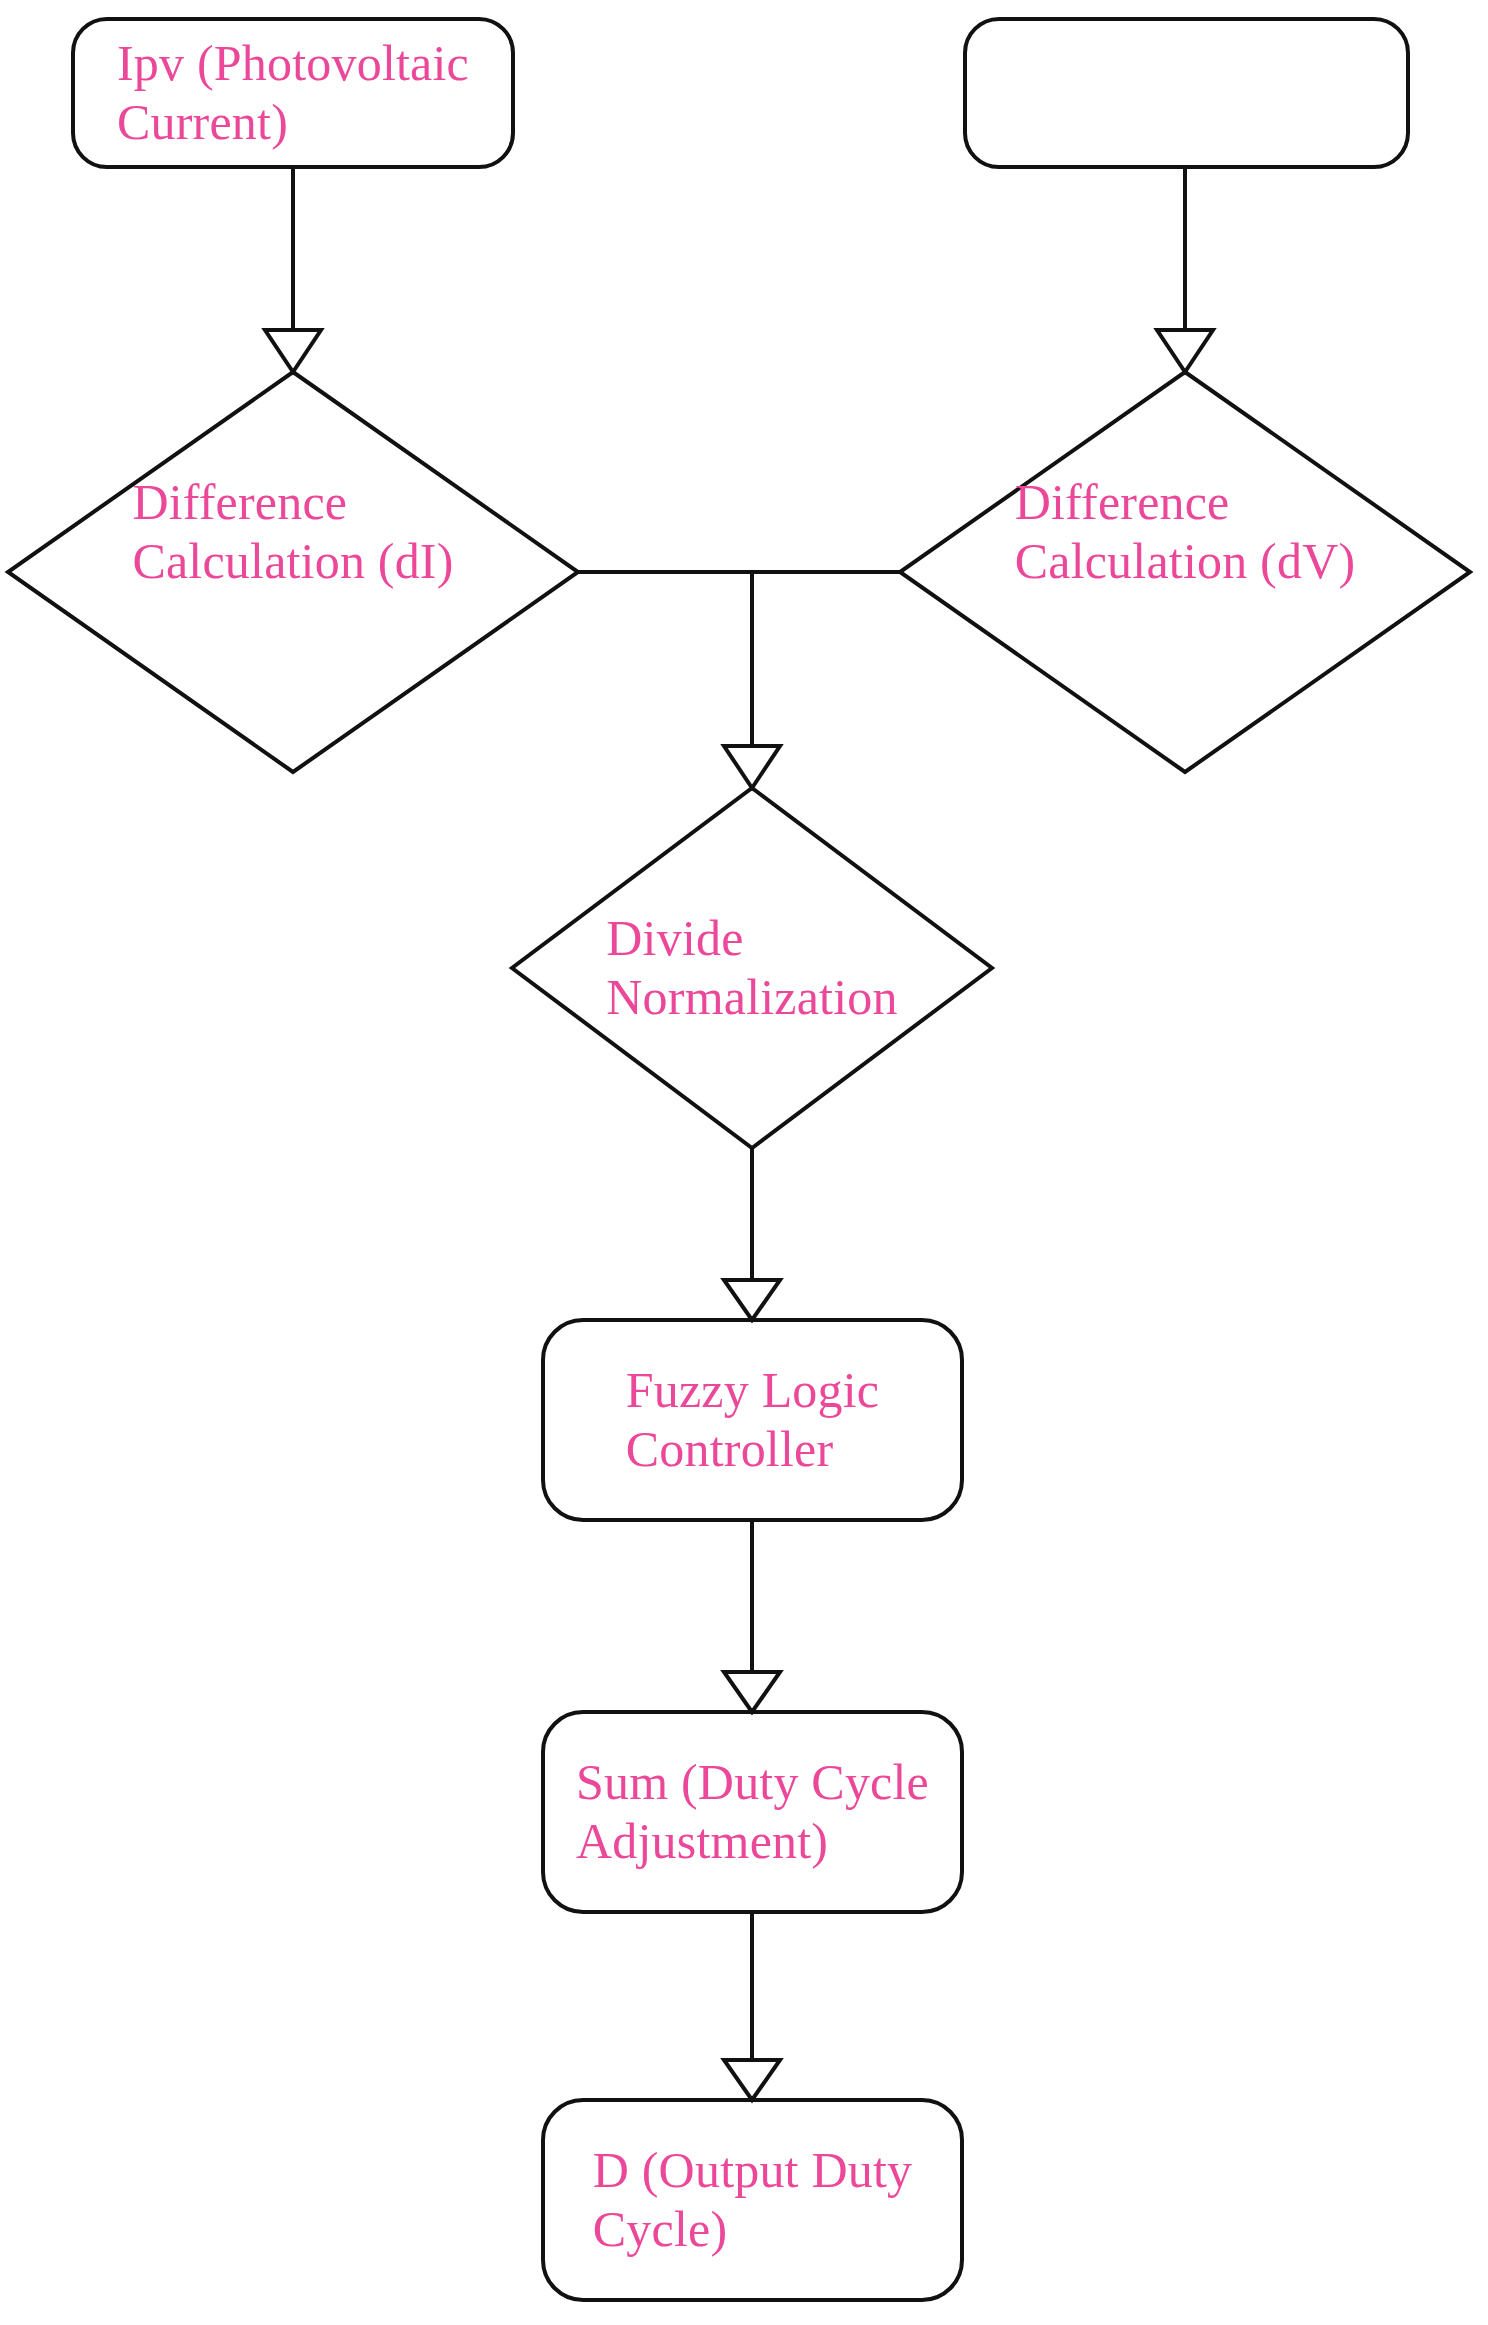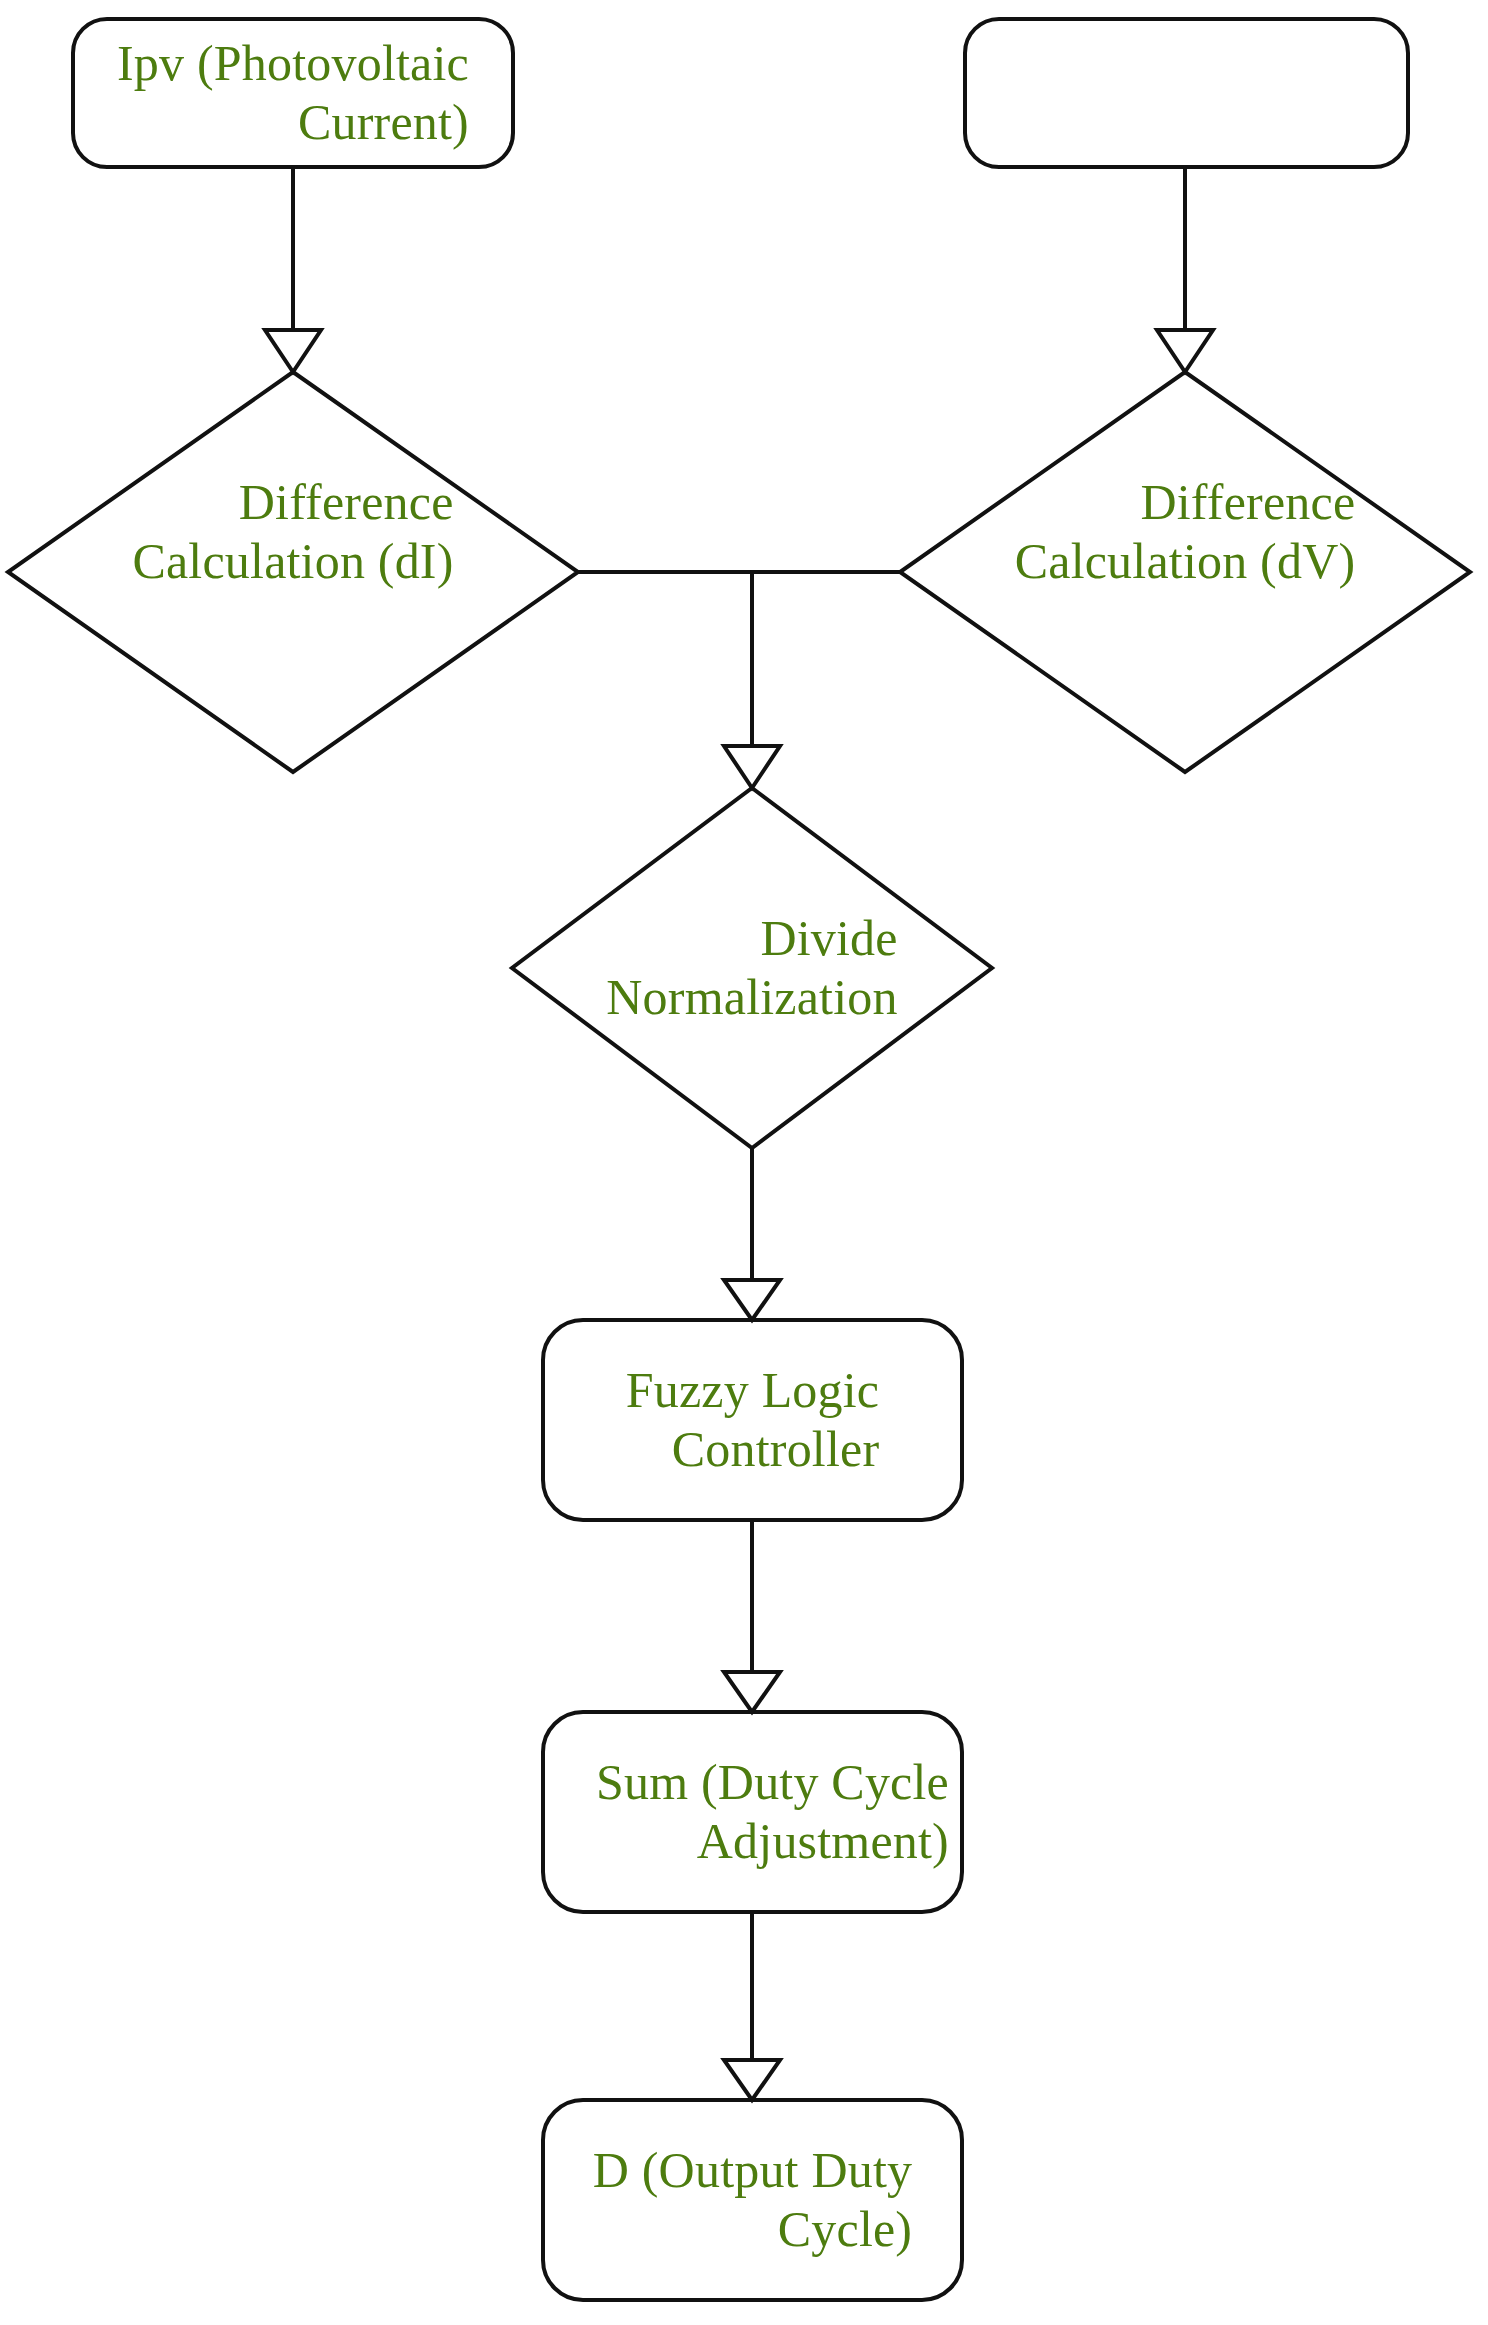--- a/index.html
+++ b/index.html
@@ -41,22 +41,22 @@
     fill: #ffffff;
     stroke: #111111;
     stroke-width: 4;
     stroke-linejoin: miter;
   }
   .node-label {
     position: absolute;
     display: flex;
     align-items: center;
     justify-content: center;
-    text-align: right;
-    color: #4d7c0f;
+    text-align: left;
+    color: #ec4899;
     font-family: "Liberation Serif", "DejaVu Serif", serif;
     font-size: 50px;
     line-height: 1.18;
     letter-spacing: 0.2px;
     white-space: pre-line;
     pointer-events: none;
   }
 </style>
 </head>
 <body>
@@ -130,19 +130,19 @@
 
   <div class="node-label" style="left:925px; top:452px; width:520px; height:160px;">Difference
 Calculation (dV)</div>
 
   <div class="node-label" style="left:482px; top:888px; width:540px; height:160px;">Divide
 Normalization</div>
 
   <div class="node-label" style="left:543px; top:1320px; width:419px; height:200px;">Fuzzy Logic
 Controller</div>
 
-  <div class="node-label" style="left:553px; top:1712px; width:439px; height:200px;">Sum (Duty Cycle
+  <div class="node-label" style="left:533px; top:1712px; width:439px; height:200px;">Sum (Duty Cycle
 Adjustment)</div>
 
   <div class="node-label" style="left:543px; top:2100px; width:419px; height:200px;">D (Output Duty
 Cycle)</div>
 
 </div>
 
 </body></html>

